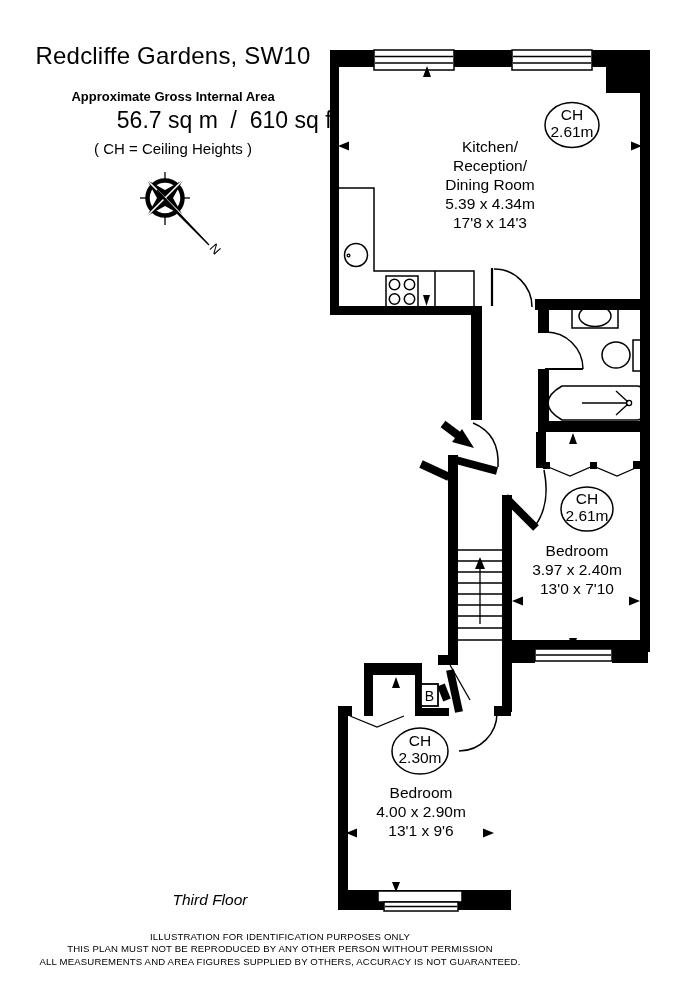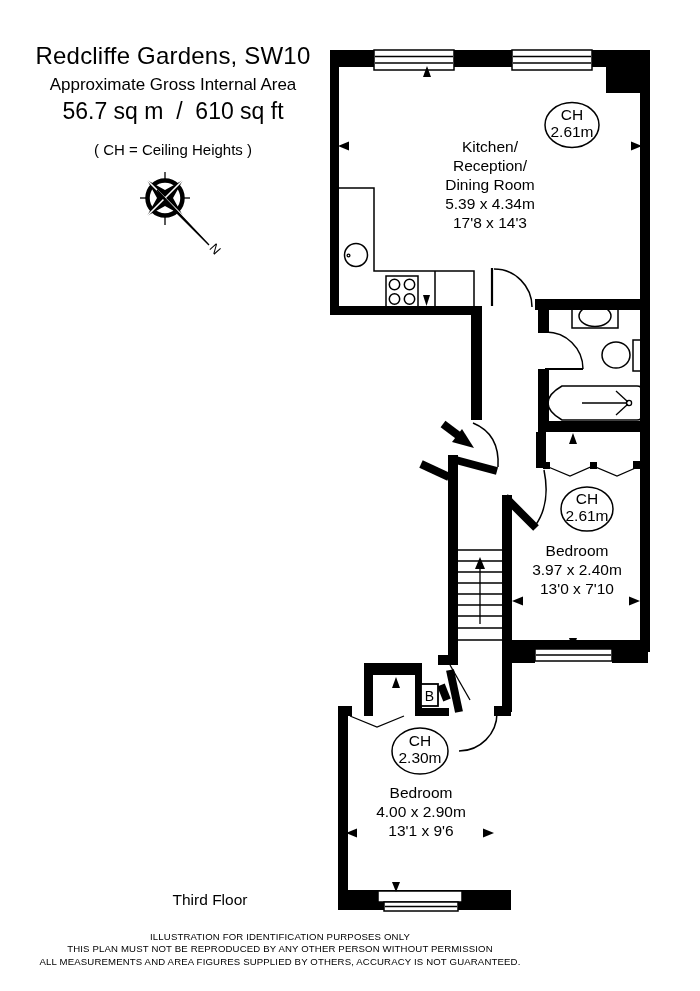--- a/index.html
+++ b/index.html
@@ -1,24 +1,24 @@
 <!DOCTYPE html>
 <html><head>
 <meta charset="utf-8">
 <style>
   html,body{margin:0;padding:0;background:#fff;}
   .canvas{position:relative;width:700px;height:991px;background:#fff;overflow:hidden;
           font-family:"Liberation Sans",sans-serif;color:#000;}
   .abs{position:absolute;}
   .header{left:8px;top:42px;width:330px;text-align:center;}
   .h-title{font-size:24px;letter-spacing:.2px;}
-  .h-sub{font-size:17px;margin-top:5px;}
-  .h-area{font-size:23px;margin-top:3px;white-space:pre;}
-  .h-note{font-size:15px;margin-top:16px;}
-  .floor-label{left:60px;top:891px;width:300px;text-align:center;font-size:15.5px;}
+  .h-sub{font-size:13px;margin-top:19px;font-weight:bold;}
+  .h-area{font-size:23px;margin-top:3px;white-space:pre;text-align:right;}
+  .h-note{font-size:15px;margin-top:6px;}
+  .floor-label{left:60px;top:891px;width:300px;text-align:center;font-size:15.5px;font-style:italic;}
   .footer{left:0;top:931px;width:560px;text-align:center;font-size:9.6px;line-height:12.4px;letter-spacing:.15px;}
   svg{position:absolute;left:0;top:0;}
   svg text{font-family:"Liberation Sans",sans-serif;fill:#000;text-anchor:middle;}
   .t15{font-size:15.5px;}
   .tB{font-size:14px;}
   .tN{font-size:13px;}
   .wall{fill:#000;stroke:none;}
   .thin{fill:none;stroke:#000;stroke-width:1.5;}
   .thin13{fill:none;stroke:#000;stroke-width:1.3;}
   .leaf{stroke:#000;stroke-width:8;fill:none;}

